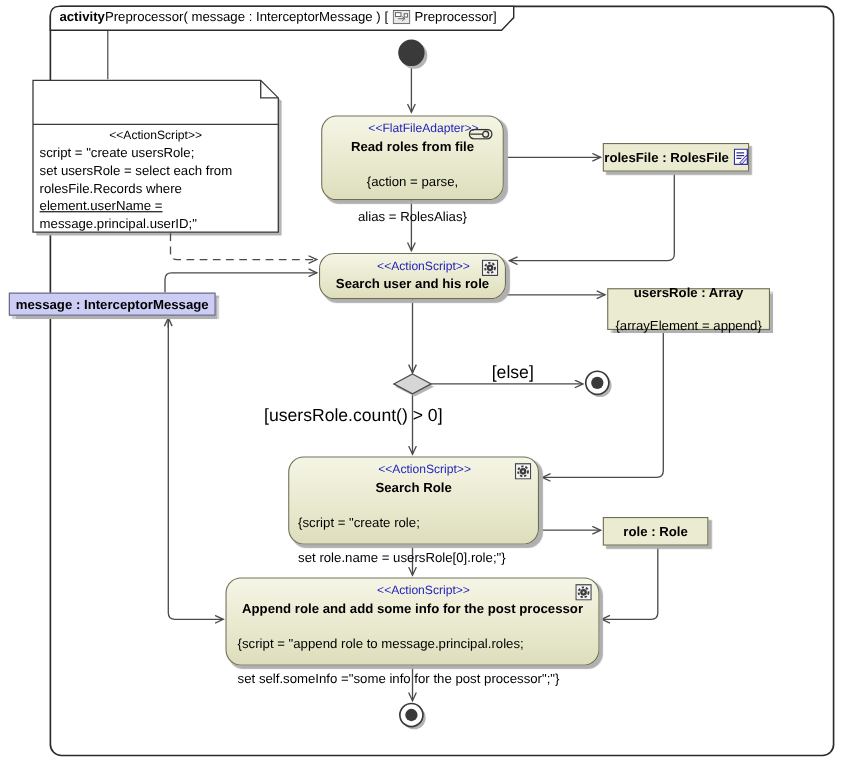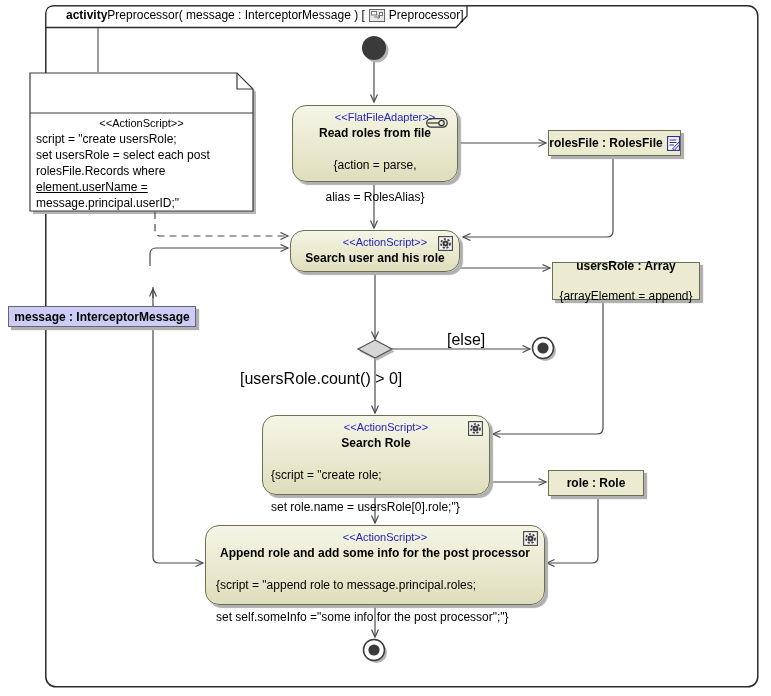--- a/index.html
+++ b/index.html
@@ -25,24 +25,24 @@
     position:absolute;border:1.2px solid #6e6e55;background:#ebebd2;
     box-shadow:3px 3px 1px #b0b0b0;box-sizing:border-box;
     display:flex;flex-direction:column;align-items:center;justify-content:center;
   }
   .obj .node-name{line-height:16px;}
   .obj-msg{background:#ccccf5;border:1.2px solid #63637e;}
   .corner-icon{position:absolute;top:5px;right:6px;}
   .pill-icon{position:absolute;top:8px;right:9px;}
   .guard{position:absolute;font-size:16px;white-space:nowrap;}
   .note-text{position:absolute;font-size:12px;line-height:16px;white-space:nowrap;}
-  .tab-text{position:absolute;left:54px;top:8px;font-size:12px;white-space:nowrap;display:flex;align-items:center;margin-left:12px;}
+  .tab-text{position:absolute;left:54px;top:8px;font-size:12px;white-space:nowrap;display:flex;align-items:center;}
   .tab-text .kw{font-weight:bold;}
   .tab-text svg{margin:0 4px;}
-  .row{display:flex;align-items:center;}
+  .row{display:flex;}
 </style>
 </head>
 <body>
 
 <svg class="layer" width="771" height="696" viewBox="0 0 771 696">
   <defs>
     <marker id="ah" markerWidth="11" markerHeight="10" refX="8" refY="4" orient="auto" markerUnits="userSpaceOnUse">
       <path d="M0.5,0.5 L8,4 L0.5,7.5" fill="none" stroke="#4a4a4a" stroke-width="1.2"></path>
     </marker>
   </defs>
@@ -112,21 +112,21 @@
     <rect x="2.5" y="2.5" width="5" height="3.5" fill="#ffffff" stroke="#666" stroke-width="0.9"></rect>
     <path d="M5,8 L11,8 M11,8 L8.6,6 M11,8 L8.6,10" fill="none" stroke="#666" stroke-width="0.9"></path>
     <rect x="10.5" y="3.5" width="3" height="3" fill="#ffffff" stroke="#666" stroke-width="0.9"></rect>
   </svg>
   <span>Preprocessor</span>
   <span>]</span>
 </div>
 
 <div class="note-text" style="left:30px;top:115px;width:223px;text-align:center;font-size:11px;">&lt;&lt;ActionScript&gt;&gt;</div>
 <div class="note-text" style="left:36px;top:131px;">script = "create usersRole;</div>
-<div class="note-text" style="left:36px;top:147px;">set usersRole = select each post</div>
+<div class="note-text" style="left:36px;top:147px;">set usersRole = select each from</div>
 <div class="note-text" style="left:36px;top:163px;">rolesFile.Records where</div>
 <div class="note-text" style="left:36px;top:179px;text-decoration:underline;">element.userName =</div>
 <div class="note-text" style="left:36px;top:195px;">message.principal.userID;"</div>
 
 <div class="action" style="left:292px;top:105px;width:166px;height:77px;">
   <span class="pill-icon">
     <svg width="22" height="10">
       <rect x="0.7" y="0.7" width="20.5" height="8.5" rx="4.2" fill="none" stroke="#333" stroke-width="1.2"></rect>
       <line x1="1.5" y1="5" x2="13" y2="5" stroke="#333" stroke-width="1.2"></line>
       <circle cx="15.5" cy="5" r="2.7" fill="none" stroke="#333" stroke-width="1.2"></circle>
@@ -157,21 +157,21 @@
       <rect x="0.6" y="0.6" width="13.8" height="13.8" fill="#f4f4f4" stroke="#444" stroke-width="1.1"></rect>
       <circle cx="7.5" cy="7.5" r="3" fill="#3a3a3a"></circle>
       <circle cx="7.5" cy="7.5" r="4.5" fill="none" stroke="#3a3a3a" stroke-width="1.7" stroke-dasharray="2.1,1.7"></circle>
       <circle cx="7.5" cy="7.5" r="1" fill="#e0e0e0"></circle>
     </svg>
   </span>
   <div class="stereotype">&lt;&lt;ActionScript&gt;&gt;</div>
   <div class="node-name">Search user and his role</div>
 </div>
 
-<div class="obj obj-msg" style="left:8px;top:266px;width:188px;height:21px;margin-top:40px;">
+<div class="obj obj-msg" style="left:8px;top:266px;width:188px;height:21px;">
   <span class="node-name">message : InterceptorMessage</span>
 </div>
 
 <div class="obj" style="left:552px;top:262px;width:148px;height:38px;">
   <div class="node-name">usersRole : Array</div>
   <div class="node-prop" style="line-height:15px">{arrayElement = append}</div>
 </div>
 
 <div class="guard" style="left:447px;top:331px;">[else]</div>
 <div class="guard" style="left:240px;top:370px;">[usersRole.count() &gt; 0]</div>

